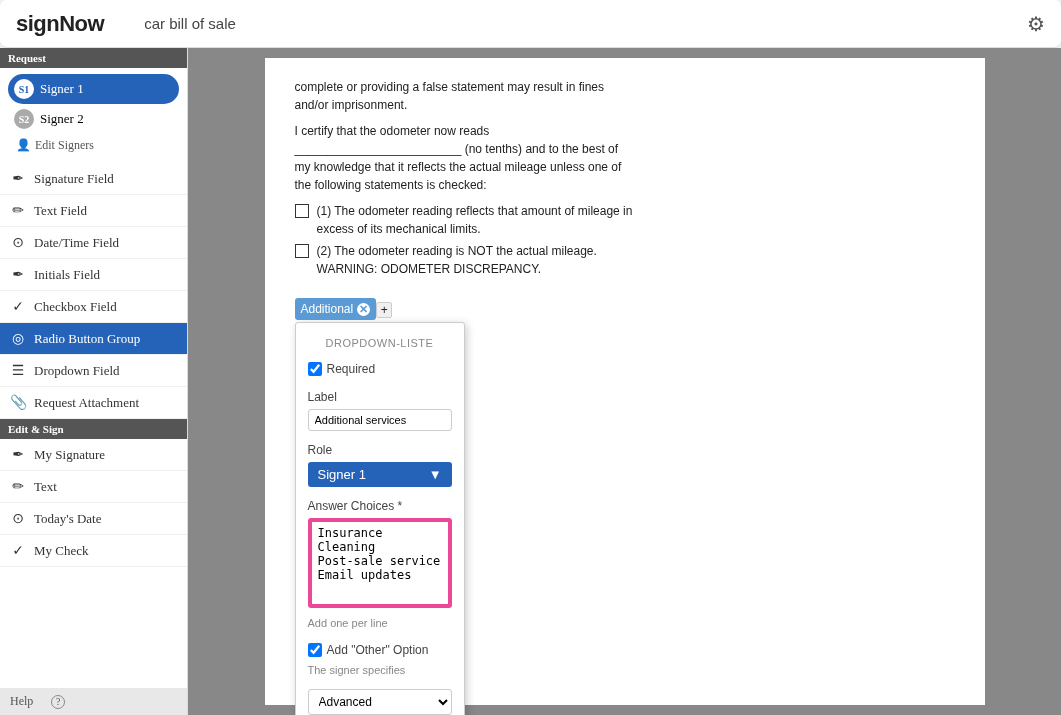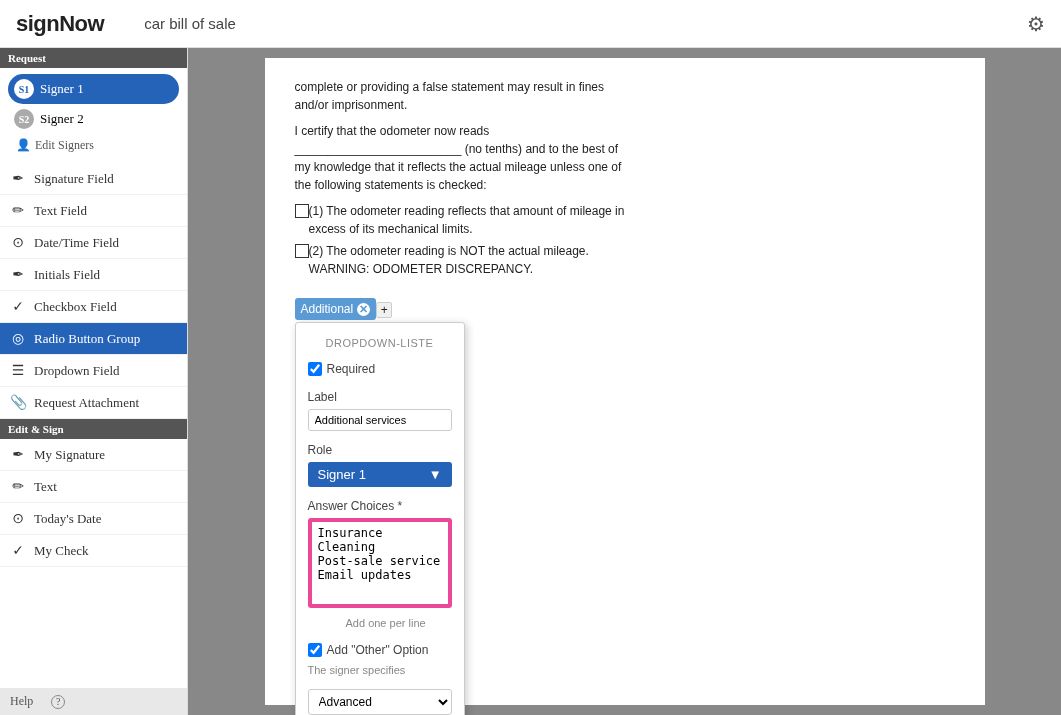--- a/index.html
+++ b/index.html
@@ -7,20 +7,21 @@
 
     
     .header {
       background: #fff;
       height: 48px;
       display: flex;
       align-items: center;
       padding: 12px 16px;
       border-bottom: 1px solid #ddd;
       flex-shrink: 0;
+      border-radius: 7px;
     }
     .header-logo {
       font-size: 22px;
       font-weight: bold;
       color: #222;
       margin-right: 40px;
       letter-spacing: -0.5px;
     }
     .header-title {
       font-size: 15px;
@@ -128,21 +129,21 @@
       width: 720px;
       min-height: 600px;
       margin: 10px auto;
       padding: 20px 30px;
       position: relative;
       font-size: 12px;
       line-height: 1.5;
       color: #222;
     }
     .doc-text { margin-bottom: 8px; }
-    .doc-checkbox-row { display: flex; align-items: flex-start; margin: 4px 0; }
+    .doc-checkbox-row { display: flex; align-items: flex-start; gap: 8px; margin: 4px 0; }
     .doc-checkbox { width: 14px; height: 14px; border: 1px solid #333; flex-shrink: 0; margin-top: 2px; }
     .additional-tag {
       background: #5b9bd5;
       color: #fff;
       font-size: 12px;
       padding: 2px 6px;
       border-radius: 3px;
       display: inline-flex;
       align-items: center;
       gap: 4px;
@@ -208,21 +209,21 @@
     }
     .answer-textarea {
       width: 100%;
       border: 4px solid #ec4899;
       border-radius: 3px;
       padding: 4px 6px;
       font-size: 12px;
       resize: none;
       height: 90px;
     }
-    .add-per-line { font-size: 11px; color: #888; margin-top: 2px; margin-left: 38px; }
+    .add-per-line { font-size: 11px; color: #888; margin-top: 2px; }
     .advanced-select {
       width: 100%;
       border: 1px solid #ccc;
       border-radius: 3px;
       padding: 4px 6px;
       font-size: 12px;
       background: #fff;
       cursor: pointer;
     }
     .signer-specifies { font-size: 11px; color: #888; margin-top: 3px; }

